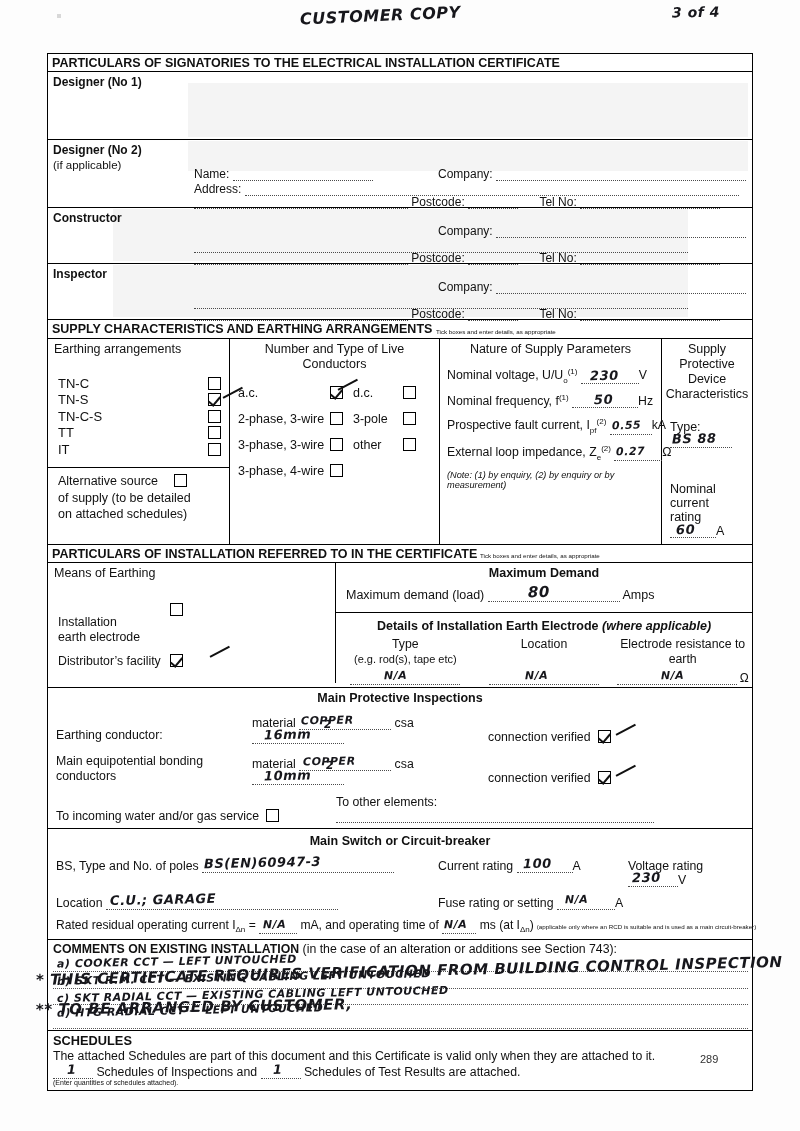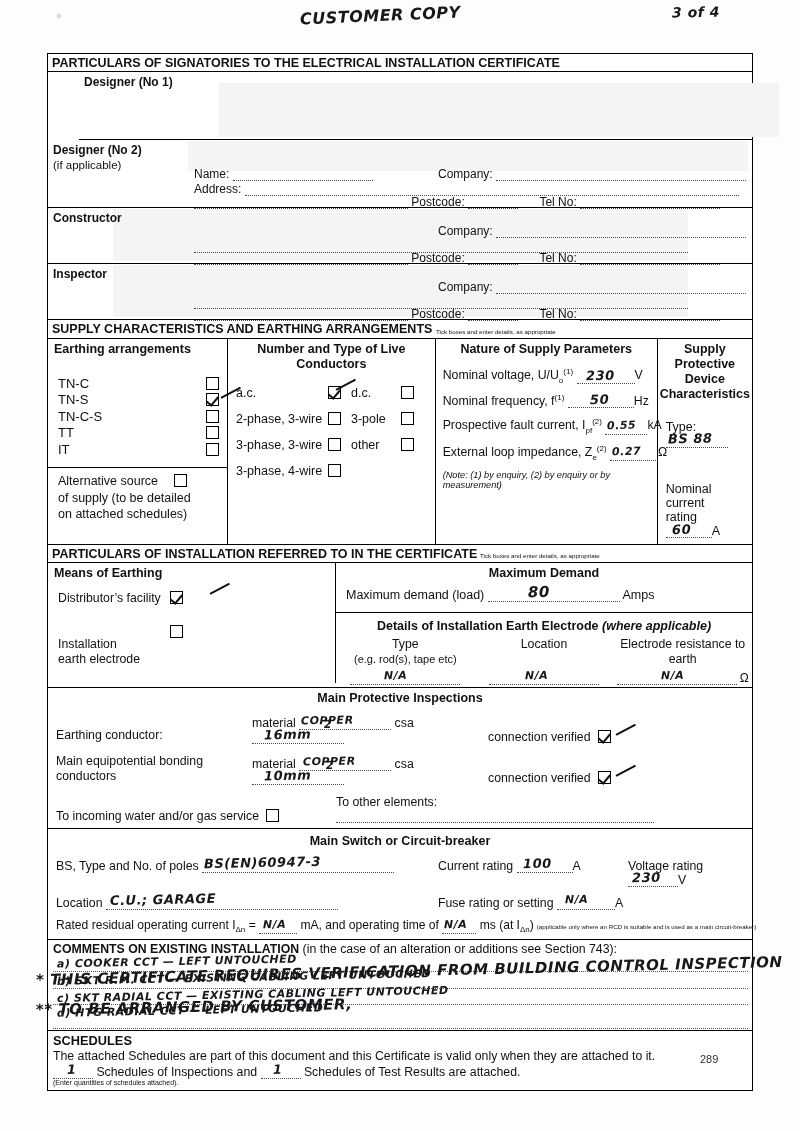--- a/index.html
+++ b/index.html
@@ -95,21 +95,21 @@
   
   .supply {
     display: flex;
     border-bottom: 1.6px solid #000;
   }
   .col-earth { width: 182px; border-right: 1.4px solid #000; box-sizing: border-box; }
   .col-live  { width: 210px; border-right: 1.4px solid #000; box-sizing: border-box; }
   .col-nature{ width: 222px; border-right: 1.4px solid #000; box-sizing: border-box; }
   .col-spd   { flex: 1; box-sizing: border-box; }
   .colhead {
-    text-align: center; font-weight: bold; font-size: 12.5px;
+    text-align: center; font-weight: normal; font-size: 12.5px;
     padding: 3px 2px 2px 2px; line-height: 1.2;
   }
   .colhead.left { text-align: left; padding-left: 6px; }
 
   .cbox {
     display: inline-block;
     width: 13px; height: 13px;
     border: 1.6px solid #000;
     box-sizing: border-box;
     position: relative;
@@ -234,21 +234,21 @@
 
   <div class="speck" style="left:57px;top:14px;width:4px;height:4px;"></div>
 
   <div class="hand" id="hdr-customer-copy">CUSTOMER COPY</div>
   <div class="hand" id="hdr-page-of">3 of 4</div>
 
   <div class="form">
 
     <div class="band">PARTICULARS OF SIGNATORIES TO THE ELECTRICAL INSTALLATION CERTIFICATE</div>
 
-    <div class="sig-row" style="height:68px;margin-left:31px;">
+    <div class="sig-row" style="height:68px;">
       <div class="shade" style="left:140px;top:11px;width:560px;height:54px;"></div>
       <div class="sig-label">Designer (No 1)</div>
     </div>
 
     <div class="sig-row" style="height:68px;">
       <div class="shade" style="left:140px;top:1px;width:560px;height:30px;"></div>
       <div class="sig-label">
         <span>Designer (No 2)</span>
         <span class="sub">(if applicable)</span>
       </div>
@@ -439,29 +439,29 @@
     </div>
 
     <div class="band">
       <span>PARTICULARS OF INSTALLATION REFERRED TO IN THE CERTIFICATE</span>
       <span class="tiny-note" style="left:432px;">Tick boxes and enter details, as appropriate</span>
     </div>
 
     <div class="inst-top">
       <div class="inst-left" style="height:120px;">
         <div class="colhead left">Means of Earthing</div>
+        <div style="padding:32px 0 0 10px;font-size:12.3px;line-height:1.25;position:relative;">
+          <span>Installation</span><br>
+          <span>earth electrode</span>
+          <span class="cbox" style="position:absolute;left:122px;top:20px;"></span>
+        </div>
         <div style="padding:8px 0 0 10px;font-size:12.3px;position:relative;">
           <span>Distributor’s facility</span>
           <span class="cbox ticked" style="margin-left:6px;"></span>
           <span class="tickflick" style="left:162px;top:0px;"></span>
-        </div>
-        <div style="padding:32px 0 0 10px;font-size:12.3px;line-height:1.25;position:relative;">
-          <span>Installation</span><br>
-          <span>earth electrode</span>
-          <span class="cbox" style="position:absolute;left:122px;top:20px;"></span>
         </div>
       </div>
 
       <div class="inst-right">
         <div class="center-head">Maximum Demand</div>
         <div class="md-line">
           <span>Maximum demand (load)</span>
           <span class="dots" style="width:132px;position:relative;">
             <span class="hand hand-lg" style="position:absolute;left:40px;top:-7px;">80</span>
           </span>

